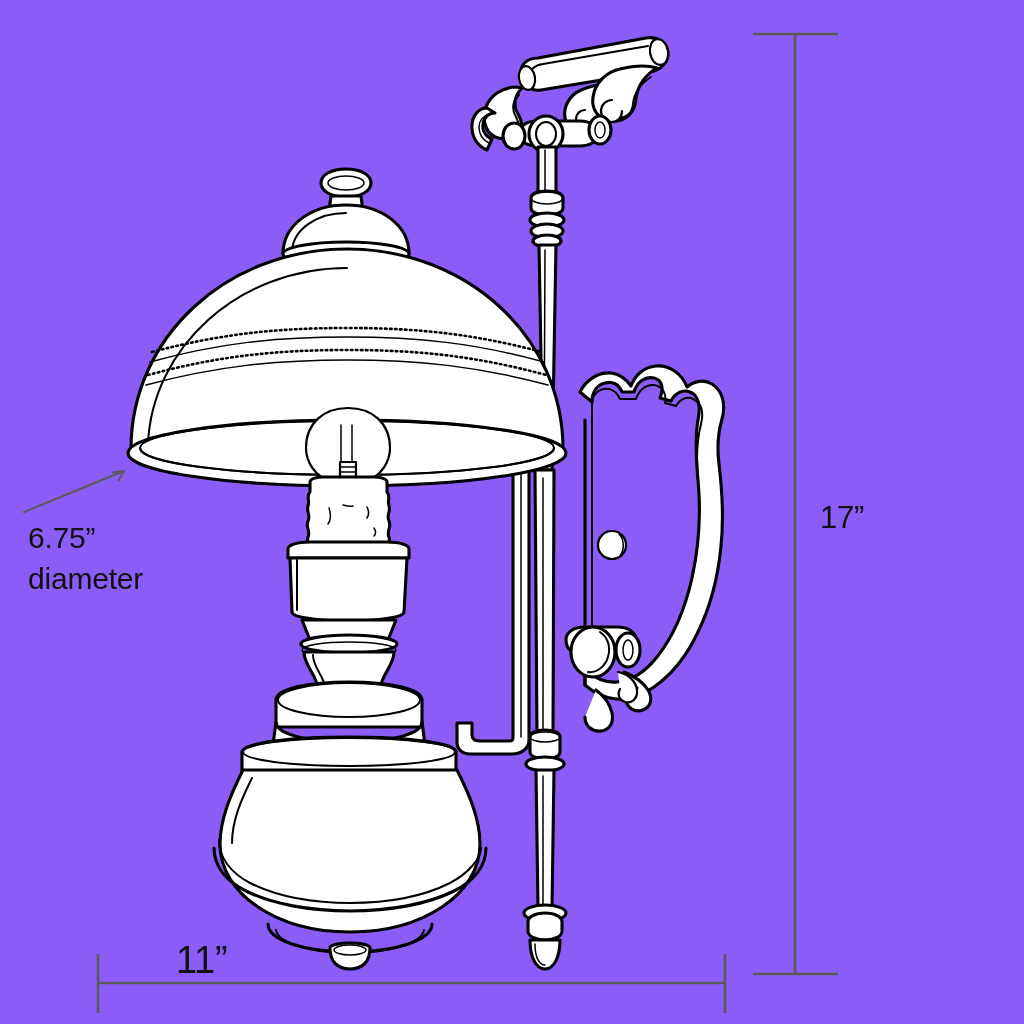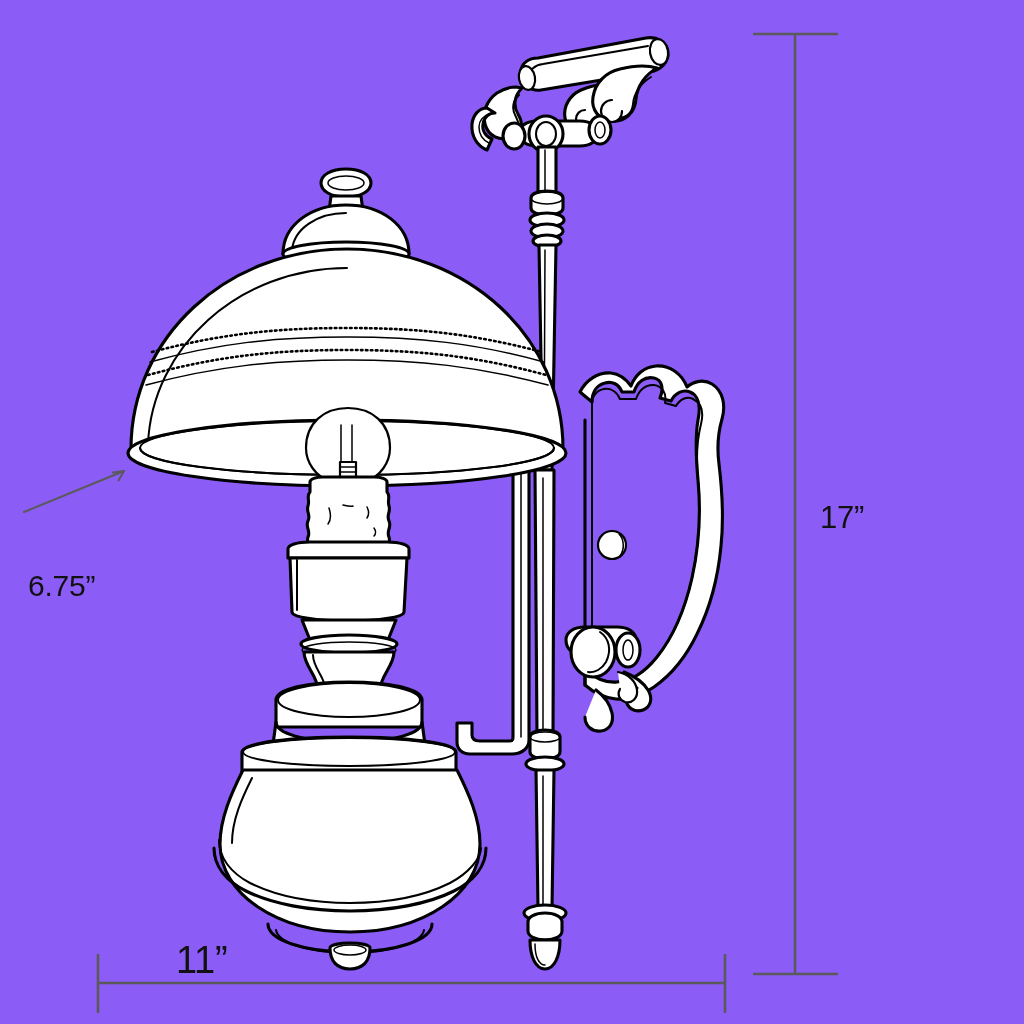--- a/index.html
+++ b/index.html
@@ -41,21 +41,20 @@
     left: 176px;
     top: 938px;
     font-size: 38px;
   }
   #label-diameter {
     left: 28px;
     top: 518px;
     font-size: 30px;
     line-height: 1.35;
     text-align: left;
-    margin-top: 48px;
   }
   #label-diameter .dl-2 { display: block; }
 </style>
 </head>
 <body>
 
 <div id="stage">
 
   <svg id="artwork" viewBox="0 0 1024 1024" xmlns="http://www.w3.org/2000/svg">
 
@@ -410,15 +409,15 @@
         <ellipse class="ln-h" cx="350" cy="950" rx="16" ry="5" fill="none"></ellipse>
       </g>
     </g>
 
   </svg>
 
   <div class="dim-label" id="label-height">17”</div>
 
   <div class="dim-label" id="label-width">11”</div>
 
-  <div class="dim-label" id="label-diameter"><span class="dl-1">6.75”</span></div>
+  <div class="dim-label" id="label-diameter"><span class="dl-1">6.75”</span><span class="dl-2">diameter</span></div>
 
 </div>
 
 </body></html>

